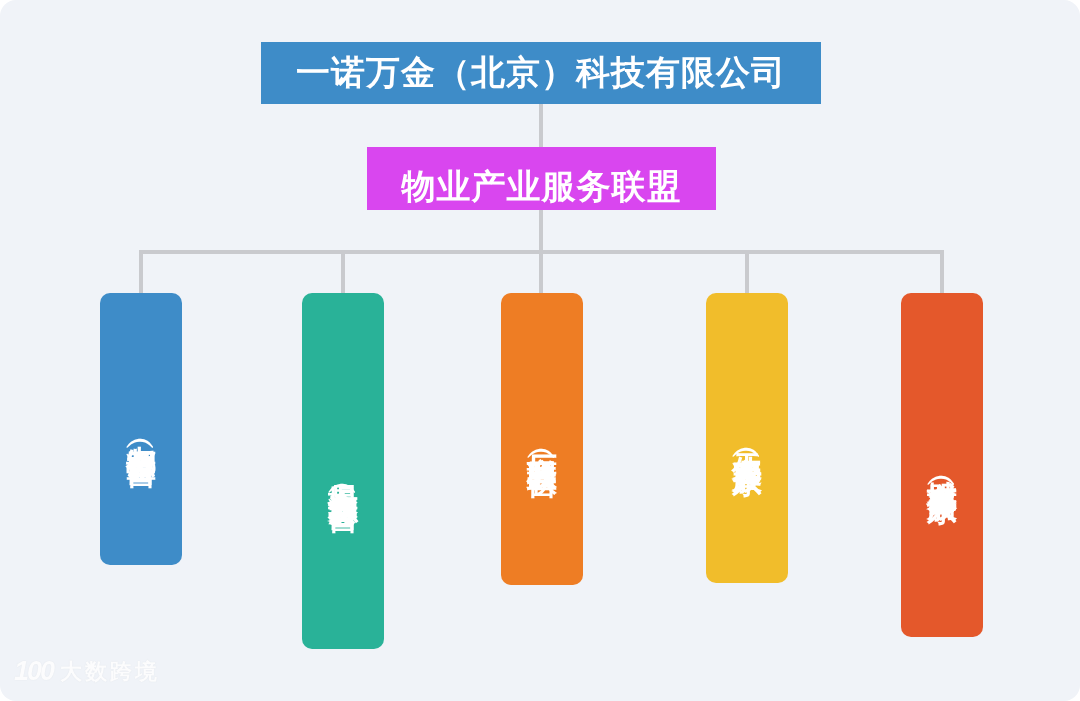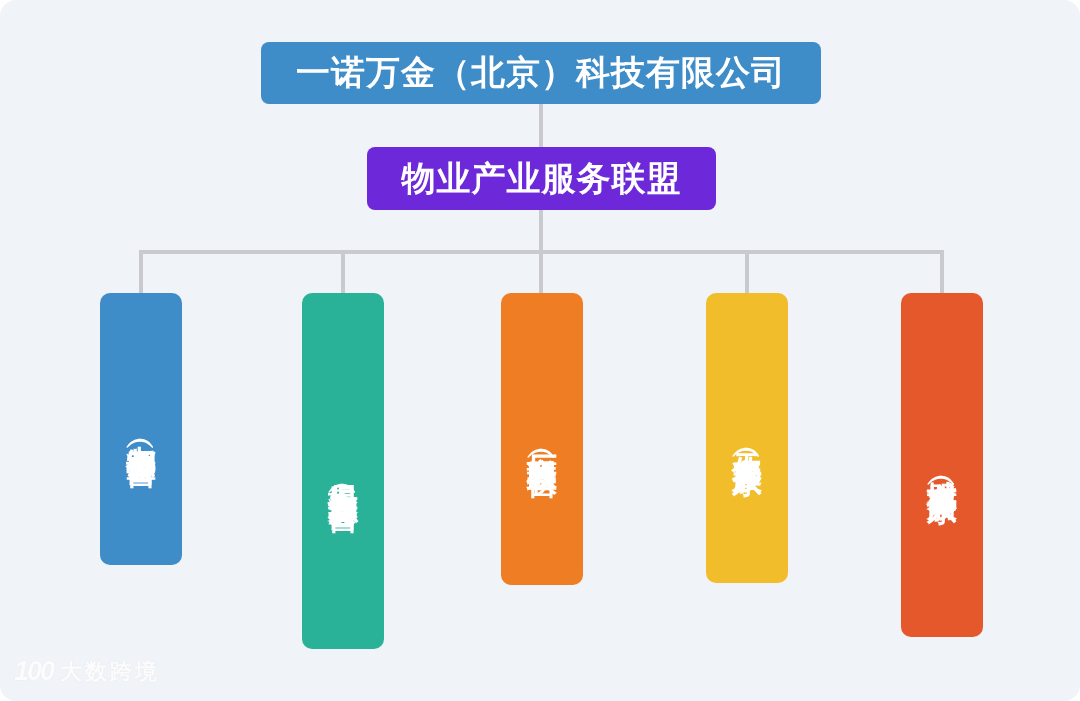--- a/index.html
+++ b/index.html
@@ -14,21 +14,21 @@
     width:1080px;height:701px;
     border-radius:16px;
     box-sizing:border-box;
   }
   .node{
     position:absolute;
     display:flex;align-items:center;justify-content:center;
     color:#ffffff;font-weight:700;
     box-sizing:border-box;
   }
-  .node-h{border-radius:8px;font-size:34px;letter-spacing:1px;}
+  .node-h{border-radius:0;font-size:34px;letter-spacing:1px;}
   .root-box{left:261px;top:42px;width:560px;height:62px;}
   .alliance-box{left:367px;top:147px;width:349px;height:63px;}
   .member{top:293px;width:82px;border-radius:10px;}
   .member-label{
     writing-mode:vertical-rl;
     text-orientation:mixed;
     font-size:30px;font-weight:700;line-height:1;
     letter-spacing:2px;color:#ffffff;
   }
   .m1{left:100px;height:272px;}
@@ -71,21 +71,21 @@
   <div class="conn conn-h ch-main" style="background-color: rgb(201, 202, 206);"></div>
   <div class="conn conn-v cv-d1" style="background-color: rgb(201, 202, 206);"></div>
   <div class="conn conn-v cv-d2" style="background-color: rgb(201, 202, 206);"></div>
   <div class="conn conn-v cv-d4" style="background-color: rgb(201, 202, 206);"></div>
   <div class="conn conn-v cv-d5" style="background-color: rgb(201, 202, 206);"></div>
 
   <div class="node node-h root-box" style="background-color: rgb(62, 140, 200);">
     <span>一诺万金（北京）科技有限公司</span>
   </div>
 
-  <div class="node node-h alliance-box" style="background-color: #6d28d9;">
+  <div class="node node-h alliance-box" style="background-color: #d946ef; align-items: flex-end;">
     <span>物业产业服务联盟</span>
   </div>
 
   <div class="node member m1" style="background-color: rgb(62, 140, 200);">
     <span class="member-label">点都智盟（自营）</span>
   </div>
   <div class="node member m2" style="background-color: rgb(41, 178, 152);">
     <span class="member-label">易撮合人力资源（自营）</span>
   </div>
   <div class="node member m3" style="background-color: rgb(238, 125, 36);">

